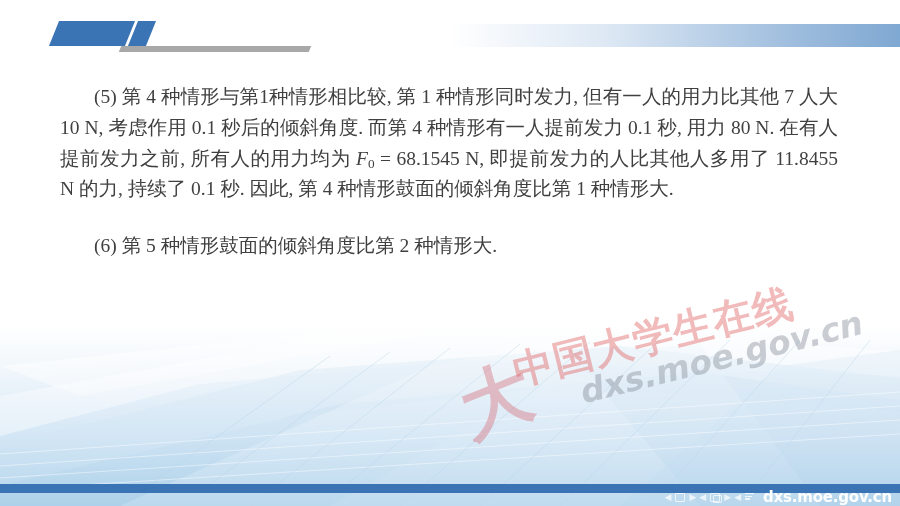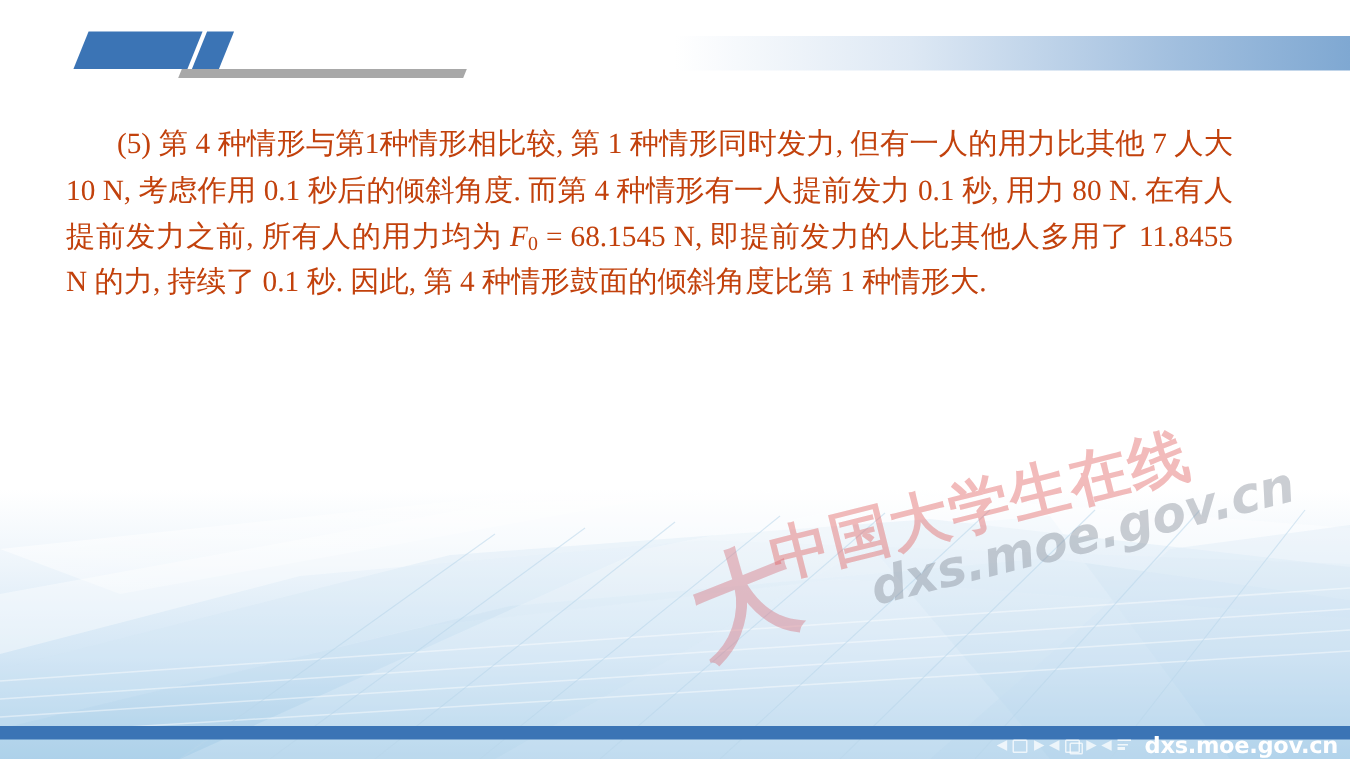--- a/index.html
+++ b/index.html
@@ -177,24 +177,24 @@
     font-weight: bold;
     color: #ffffff;
     letter-spacing: -0.2px;
     margin-left: 5px;
     line-height: 1;
   }
 
   
   .content {
     position: absolute;
-    left: 44px;
+    left: 60px;
     top: 82px;
     width: 778px;
-    color: #c2410c;
+    color: #404040;
   }
 
   .para {
     font-size: 19.5px;
     line-height: 1.58;
     text-align: justify;
     text-justify: inter-character;
     margin: 0;
   }
   .para + .para {
@@ -273,20 +273,21 @@
   <div class="watermark">
     <div class="wm-glyph">大</div>
     <div class="wm-cn">中国大学生在线</div>
     <div class="wm-url">dxs.moe.gov.cn</div>
   </div>
 
   <div class="content">
 
     <p class="para"><span class="indent"></span><span>(5)</span> <span>第 4 种情形与第1种情形相比较, 第 1 种情形同时发力, 但有一人的用力比其他 7 人大 10 N, 考虑作用 0.1 秒后的倾斜角度. 而第 4 种情形有一人提前发力 0.1 秒, 用力 80 N. 在有人提前发力之前, 所有人的用力均为 </span><span class="mathvar"><span>F</span><sub>0</sub></span> <span class="num">= 68.1545 N</span><span>, 即提前发力的人比其他人多用了 11.8455 N 的力, 持续了 0.1 秒. 因此, 第 4 种情形鼓面的倾斜角度比第 1 种情形大.</span></p>
 
+    <p class="para"><span class="indent"></span><span>(6)</span> <span>第 5 种情形鼓面的倾斜角度比第 2 种情形大.</span></p>
 
   </div>
 
   <div class="bottom-blue-line"></div>
 
   <div class="footer-nav">
     <span class="nav-sym">◀</span>
     <span class="nav-box"></span>
     <span class="nav-sym">▶</span>
     <span class="nav-sym">◀</span>

